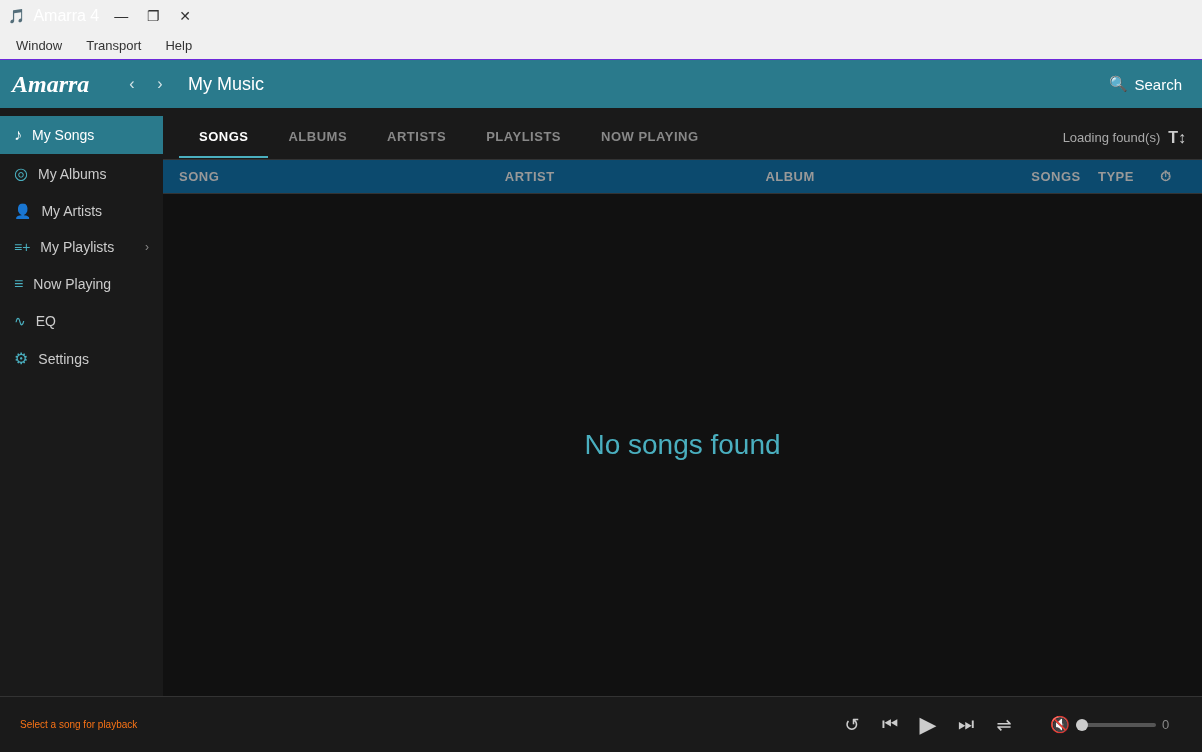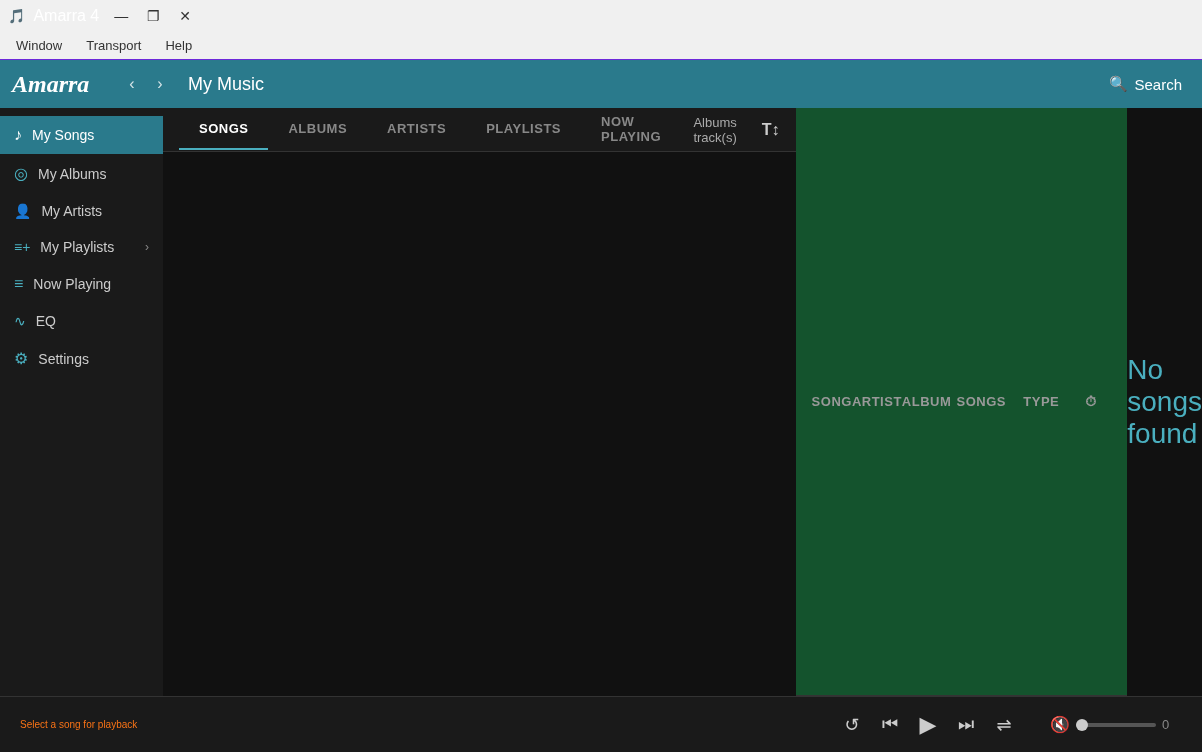--- a/index.html
+++ b/index.html
@@ -94,21 +94,22 @@
     .sidebar-item .si-icon { font-size: 16px; color: #4aafbf; flex-shrink: 0; }
     .sidebar-item.active .si-icon { color: white; }
     .sidebar-item .si-label { flex: 1; }
     .sidebar-item .si-arrow { font-size: 12px; color: #888; }
 
     
     #content {
       flex: 1;
       background: #111;
       display: flex;
-      flex-direction: row;
+      flex-direction: column;
+      margin-top: 8px;
     }
 
     
     #tabs {
       height: 44px;
       background: #1a1a1a;
       display: flex;
       align-items: center;
       padding: 0 16px;
       border-bottom: 1px solid #333;
@@ -133,21 +134,21 @@
       background: transparent; border: none; color: #ccc;
       font-size: 16px; cursor: pointer; font-weight: bold;
     }
 
     
     #table-header {
       display: flex;
       align-items: center;
       padding: 8px 16px;
       border-bottom: 1px solid #333;
-      background: #14532d;
+      background: #0c4a6e;
     }
     .th {
       font-size: 13px;
       font-weight: 700;
       color: #999;
       letter-spacing: 0.5px;
     }
     .th-song { flex: 2.5; }
     .th-artist { flex: 2; }
     .th-album { flex: 2; }
@@ -278,21 +279,21 @@
 
   <div id="content">
 
     <div id="tabs">
       <div class="tab active">SONGS</div>
       <div class="tab">ALBUMS</div>
       <div class="tab">ARTISTS</div>
       <div class="tab">PLAYLISTS</div>
       <div class="tab">NOW PLAYING</div>
       <div class="tab-status">
-        <span>Albums  track(s)</span>
+        <span>Loading  found(s)</span>
         <button class="text-size-btn">T↕</button>
       </div>
     </div>
 
     <div id="table-header">
       <div class="th th-song">SONG</div>
       <div class="th th-artist">ARTIST</div>
       <div class="th th-album">ALBUM</div>
       <div class="th th-rate">SONGS</div>
       <div class="th th-type">TYPE</div>

